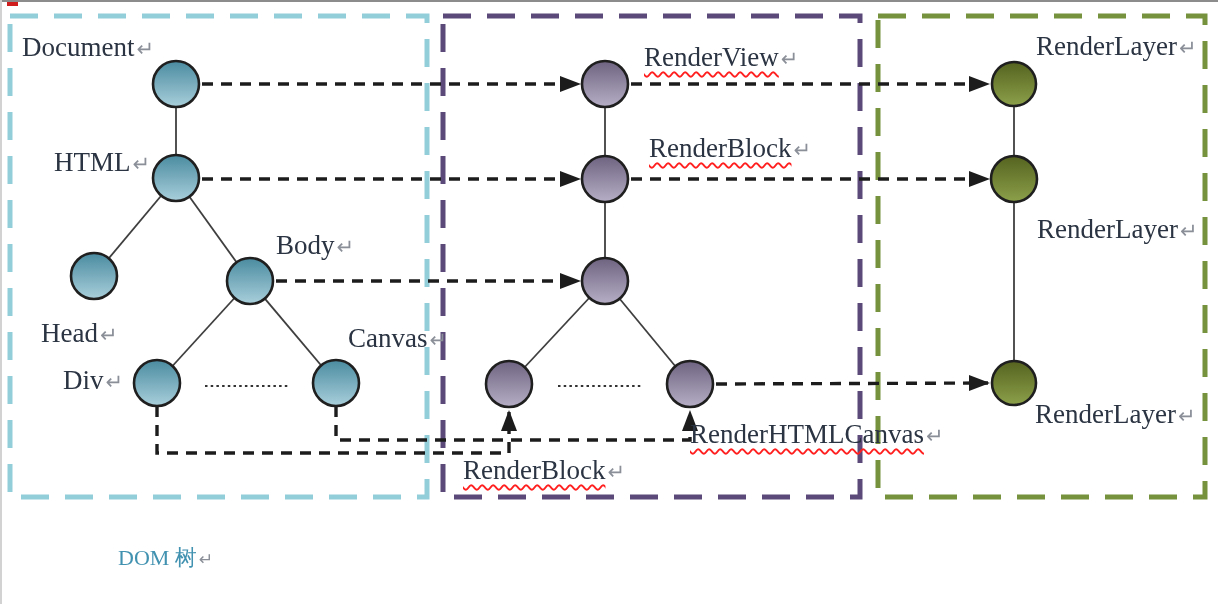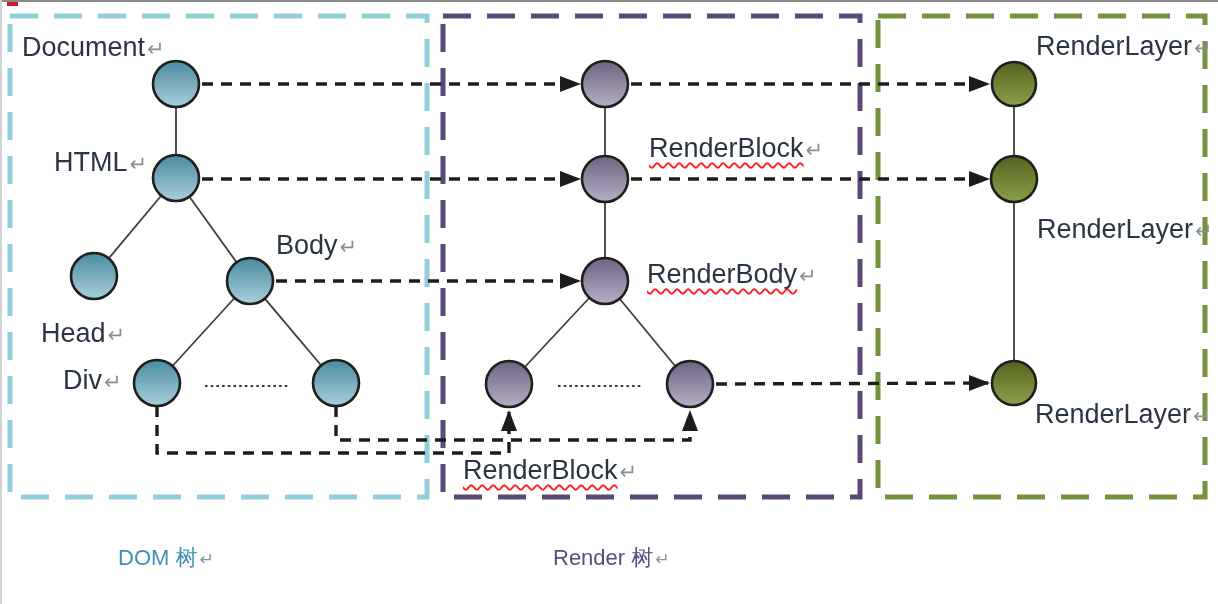--- a/index.html
+++ b/index.html
@@ -1,20 +1,20 @@
 <!DOCTYPE html>
 <html style="--dom-box-border: #92cdda; --render-box-border: #5b4a79; --layer-box-border: #76923c; --dom-caption: #4191b0; --render-caption: #5d4d7e; --layer-caption: #8fa64f; --dom-node-top: #4a8ba0; --dom-node-bottom: #a9cfdb; --render-node-top: #6e6380; --render-node-bottom: #b6aec6; --layer-node-top: #55631f; --layer-node-bottom: #8ca04a; --label-text: #2b3442; --connector: #1c1c1c; --squiggle: #ff1f1f;"><head>
 <meta charset="utf-8">
 <style>
   html,body{margin:0;padding:0;background:#fff;}
   body{
     width:1218px;height:604px;position:relative;overflow:hidden;
     font-family:"Liberation Sans", sans-serif;
   }
-  #stage{position:absolute;left:0;top:0;width:990px;height:604px;}
+  #stage{position:absolute;left:0;top:0;width:990px;height:604px;font-family:Liberation Serif, serif;}
   svg{position:absolute;left:0;top:0;display:block;}
 
   
   .box{fill:none;stroke-width:5;}
   .box-dom   {stroke:var(--dom-box-border,#92cdda);  stroke-dasharray:28 16;}
   .box-render{stroke:var(--render-box-border,#5b4a79);stroke-dasharray:28 16;}
   .box-layer {stroke:var(--layer-box-border,#76923c); stroke-dasharray:28 16;}
 
   .edge{stroke:#3f3f3f;stroke-width:1.8;fill:none;}
   .dashed-arrow{stroke:var(--connector,#1c1c1c);stroke-width:3.4;stroke-dasharray:11 8;fill:none;}
@@ -134,25 +134,26 @@
       <circle class="node node-layer" cx="1014" cy="179" r="23"></circle>
       <circle class="node node-layer" cx="1014" cy="383" r="22"></circle>
     </g>
   </svg>
 
   <div class="lbl" style="left:22px;top:33px"><span>Document</span><span class="ret">↵</span></div>
   <div class="lbl" style="left:54px;top:148px"><span>HTML</span><span class="ret">↵</span></div>
   <div class="lbl" style="left:41px;top:319px"><span>Head</span><span class="ret">↵</span></div>
   <div class="lbl" style="left:276px;top:231px"><span>Body</span><span class="ret">↵</span></div>
   <div class="lbl" style="left:63px;top:366px"><span>Div</span><span class="ret">↵</span></div>
+  <div class="lbl" style="left:348px;top:324px"><span>Canvas</span><span class="ret">↵</span></div>
 
+  <div class="lbl" style="left:644px;top:43px"><span class="sq">RenderView</span><span class="ret">↵</span></div>
   <div class="lbl" style="left:649px;top:134px"><span class="sq">RenderBlock</span><span class="ret">↵</span></div>
-  <div class="lbl" style="left:647px;top:260px"><span class="sq">RenderBody</span><span class="ret">↵</span></div>
   <div class="lbl" style="left:463px;top:456px"><span class="sq">RenderBlock</span><span class="ret">↵</span></div>
+  <div class="lbl" style="left:690px;top:420px"><span class="sq">RenderHTMLCanvas</span><span class="ret">↵</span></div>
 
   <div class="lbl" style="left:1036px;top:32px"><span>RenderLayer</span><span class="ret">↵</span></div>
   <div class="lbl" style="left:1037px;top:215px"><span>RenderLayer</span><span class="ret">↵</span></div>
   <div class="lbl" style="left:1035px;top:400px"><span>RenderLayer</span><span class="ret">↵</span></div>
 
   <div class="caption caption-dom" style="left:118px;top:545px"><span>DOM 树</span><span class="ret">↵</span></div>
-  <div class="caption caption-render" style="left:553px;top:545px"><span>Render 树</span><span class="ret">↵</span></div>
 
 </div>
 
 </body></html>

